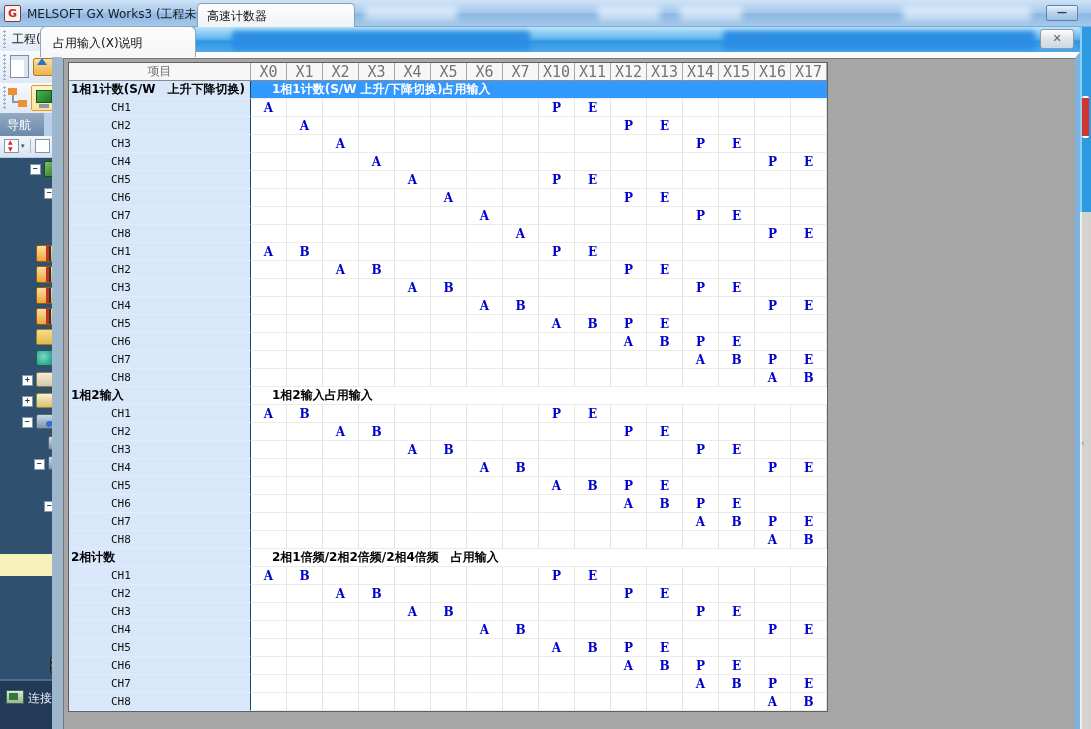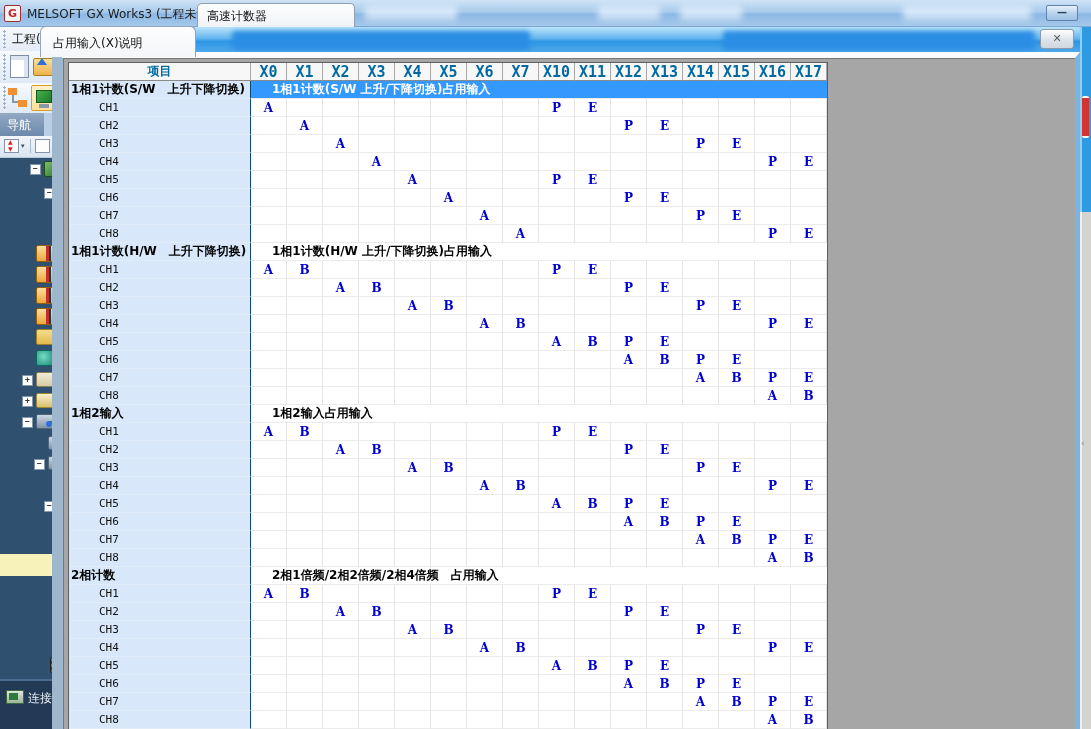--- a/index.html
+++ b/index.html
@@ -104,26 +104,26 @@
     border-right:5px solid rgba(120,180,230,.92);
     border-top:6px solid #fbfbfb;}
   .dlg-frame{left:63px;top:58px;width:1012px;height:671px;background:#a6a6a6;z-index:5;
     border-top:1px solid #777;border-left:1px solid #777;}
 
   
   .tbl{left:68px;top:62px;z-index:7;background:#fff;border:1px solid #5f5f5f;font-family:"DejaVu Sans",sans-serif;}
   .tr{display:flex;height:18px;}
   .c{box-sizing:border-box;flex:none;display:flex;align-items:center;overflow:hidden;white-space:nowrap;}
   .hc{background:#f7f7f7;border-right:1px solid #a8a8a8;border-bottom:1px solid #8a8a8a;
-      font-size:12px;color:#0369a1;justify-content:center;font-weight:bold;}
+      font-size:12px;color:#737373;justify-content:center;}
   .hc.item{width:182px;}
   .hc.x{width:36px;font-family:"DejaVu Sans Mono",monospace;font-size:15px;}
   .ic{width:182px;background:#d8e8fa;border-right:1px solid #0c4a6e;border-bottom:1px solid #e2ecf8;}
   .ic.sec{font-weight:bold;font-size:12px;padding-left:2px;color:#000;}
-  .ic.ch{padding-left:30px;font-size:11px;font-family:"DejaVu Sans Mono",monospace;color:#111;}
+  .ic.ch{padding-left:42px;font-size:11px;font-family:"DejaVu Sans Mono",monospace;color:#111;}
   .dc{width:36px;border-right:1px solid #e4e4e4;border-bottom:1px solid #ebebeb;justify-content:center;
       font:bold 12px "DejaVu Serif",serif;color:#0000cd;}
   .mc{background:#fff;border-bottom:1px solid #ebebeb;font-weight:bold;font-size:12px;color:#000;padding-left:21px;}
   .mc.hl{background:#3399ff;color:#fff;}
 </style>
 </head>
 <body>
 
 <div class="abs titlebar">
   <div class="abs app-icon">G</div>
@@ -377,24 +377,20 @@
       <div class="c dc"></div>
       <div class="c dc"></div>
       <div class="c dc"></div>
       <div class="c dc"></div>
       <div class="c dc"></div>
       <div class="c dc"></div>
       <div class="c dc">P</div>
       <div class="c dc">E</div>
     </div>
     <div class="tr">
-      <div class="c ic sec">1相1计数(H/W　上升下降切换)</div>
-      <div class="c mc" style="width: 576px;">1相1计数(H/W 上升/下降切换)占用输入</div>
-    </div>
-    <div class="tr">
       <div class="c ic ch">CH1</div>
       <div class="c dc">A</div>
       <div class="c dc">B</div>
       <div class="c dc"></div>
       <div class="c dc"></div>
       <div class="c dc"></div>
       <div class="c dc"></div>
       <div class="c dc"></div>
       <div class="c dc"></div>
       <div class="c dc">P</div>

